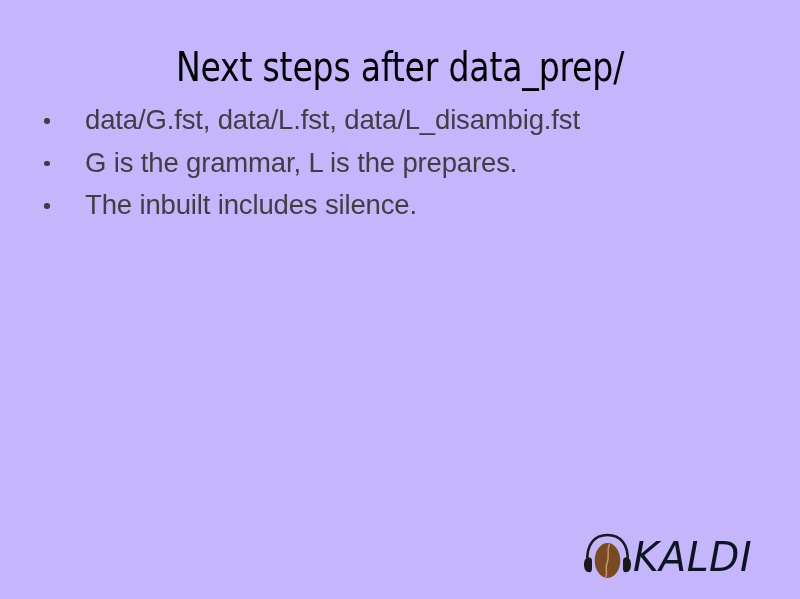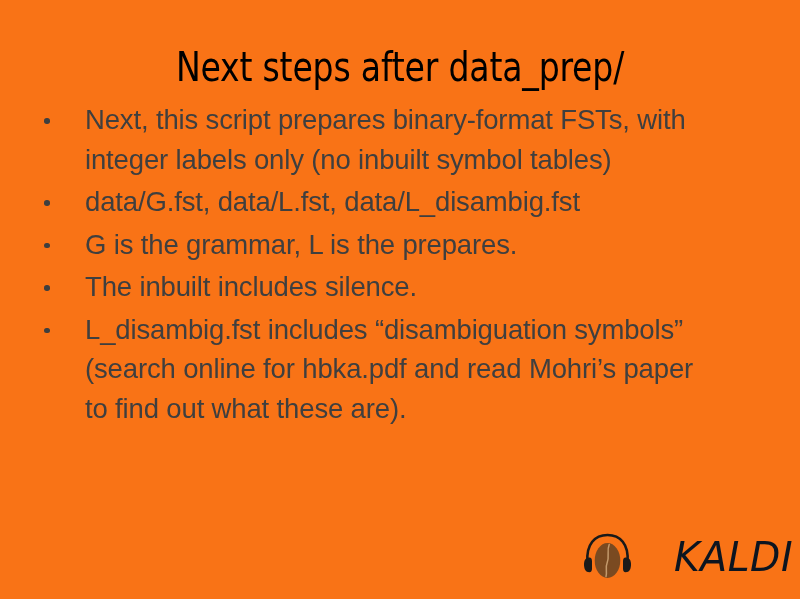--- a/index.html
+++ b/index.html
@@ -7,21 +7,21 @@
     padding: 0;
     background: #ffffff;
   }
   body {
     font-family: "Liberation Sans", sans-serif;
   }
   .slide {
     position: relative;
     width: 800px;
     height: 599px;
-    background: #f97316;
+    background: #c4b5fd;
     overflow: hidden;
     box-sizing: border-box;
   }
 
   
   .slide-title {
     position: absolute;
     left: 40px;
     top: 16px;
     width: 720px;
@@ -73,21 +73,20 @@
 
   
   .kaldi-logo {
     position: absolute;
     left: 580px;
     top: 527px;
     width: 210px;
     height: 60px;
     display: flex;
     align-items: center;
-    gap: 41px;
   }
   .kaldi-mark {
     position: relative;
     width: 56px;
     height: 56px;
     flex: 0 0 56px;
   }
   .kaldi-mark svg {
     display: block;
     width: 56px;
@@ -109,44 +108,36 @@
 </style>
 </head>
 <body>
 
 <div class="slide">
 
   <h1 class="slide-title">Next steps after data_prep/</h1>
 
   <ul class="body-list">
 
-    <li class="bullet-item">
-      <span class="bullet-dot"></span>
-      <span class="bullet-text">Next, this script prepares binary-format FSTs, with integer labels only (no inbuilt symbol tables)</span>
-    </li>
 
     <li class="bullet-item">
       <span class="bullet-dot"></span>
       <span class="bullet-text">data/G.fst, data/L.fst, data/L_disambig.fst</span>
     </li>
 
     <li class="bullet-item">
       <span class="bullet-dot"></span>
       <span class="bullet-text">G is the grammar, L is the prepares.</span>
     </li>
 
     <li class="bullet-item">
       <span class="bullet-dot"></span>
       <span class="bullet-text">The inbuilt includes silence.</span>
     </li>
 
-    <li class="bullet-item">
-      <span class="bullet-dot"></span>
-      <span class="bullet-text">L_disambig.fst includes “disambiguation symbols” (search online for hbka.pdf and read Mohri’s paper to find out what these are).</span>
-    </li>
 
   </ul>
 
   <div class="kaldi-logo">
 
     <span class="kaldi-mark">
       <svg viewBox="0 0 56 56" xmlns="http://www.w3.org/2000/svg">
 
         <path d="M7.5 33 C6 15 15 6 27.5 6 C40 6 49 15 47.5 33" fill="none" stroke="#1a1a1a" stroke-width="2.6" stroke-linecap="round"></path>
 

